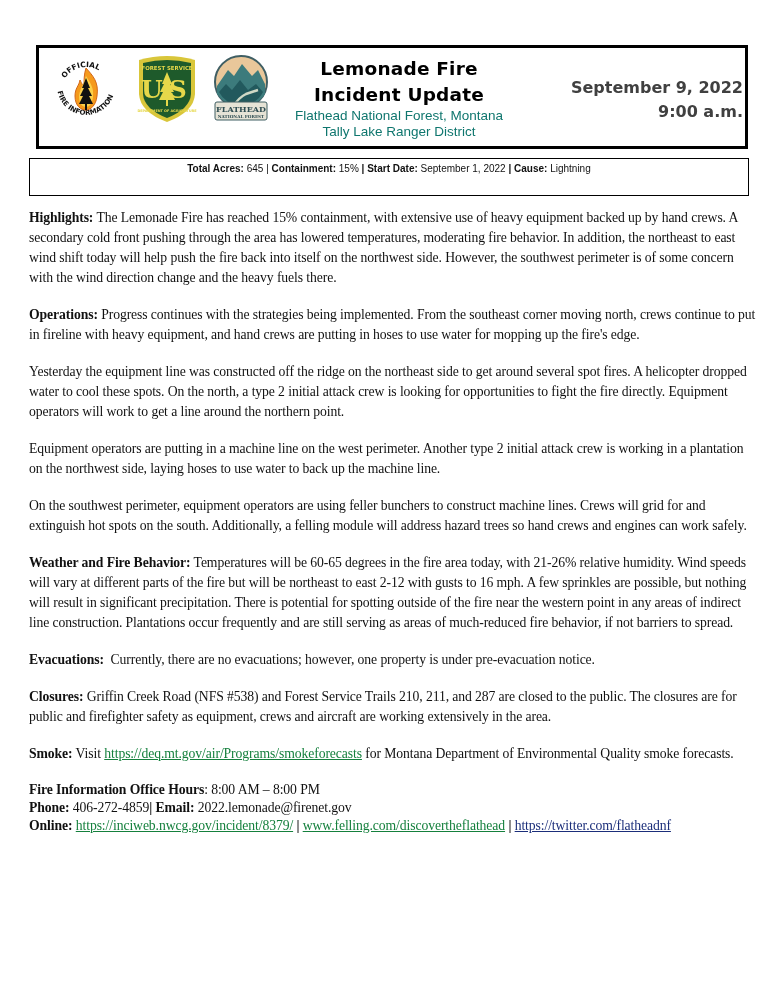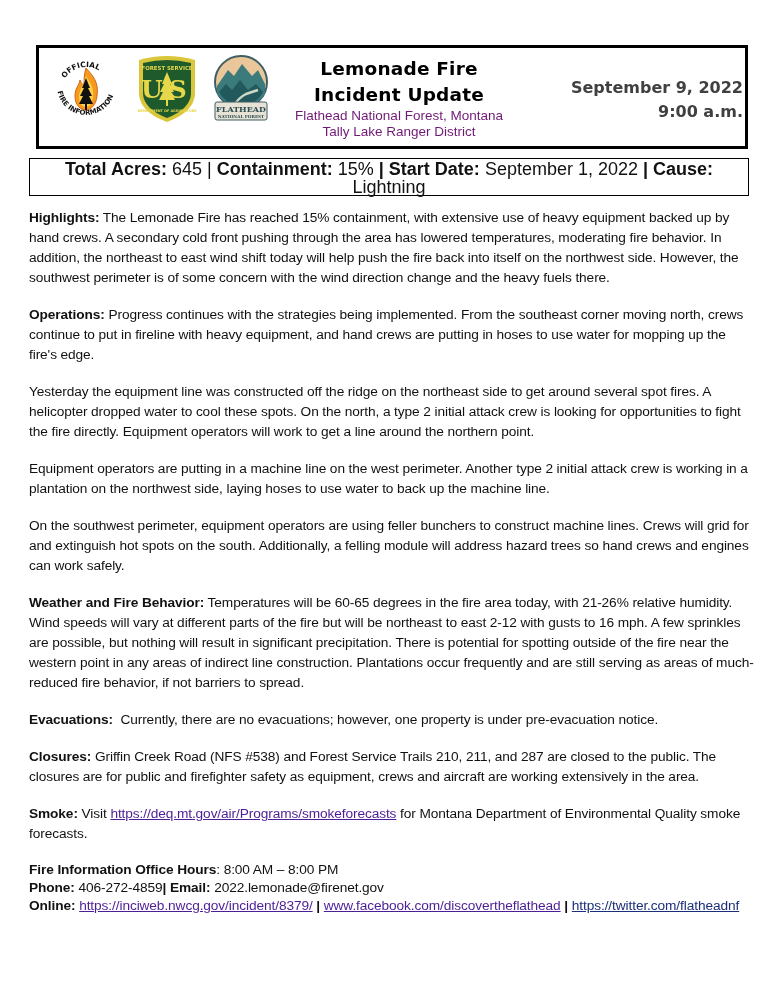--- a/index.html
+++ b/index.html
@@ -1,28 +1,28 @@
 <!DOCTYPE html>
 <html><head>
 <meta charset="utf-8">
 <style>
   html, body { margin:0; padding:0; background:#ffffff; }
   body { width:773px; height:1000px; position:relative; overflow:hidden; color:#111; }
   .hdr { position:absolute; left:36px; top:45px; width:706px; height:98px; border:3px solid #000; box-sizing:content-box; }
   .logo { position:absolute; }
   .title-block { position:absolute; left:245px; top:8px; width:230px; text-align:center; font-family:"DejaVu Sans", sans-serif; }
   .title-line { font-weight:bold; font-size:18.5px; line-height:26px; color:#000; letter-spacing:0.2px; }
-  .sub-line { font-family:"Liberation Sans", sans-serif; font-size:13.5px; line-height:16px; color:#701a75; }
+  .sub-line { font-family:"Liberation Sans", sans-serif; font-size:13.5px; line-height:16px; color:#0f766e; }
   .date-block { position:absolute; right:2px; top:28px; text-align:right; font-family:"DejaVu Sans", sans-serif; font-weight:bold; font-size:16px; line-height:24px; color:#404040; }
-  .info { position:absolute; left:29px; top:158px; width:720px; height:36px; border:1px solid #000; text-align:center; font-family:"Liberation Sans", sans-serif; font-size:18px; line-height:18px; padding-top:1px; box-sizing:border-box; height:38px;}
+  .info { position:absolute; left:29px; top:158px; width:720px; height:36px; border:1px solid #000; text-align:center; font-family:"Liberation Sans", sans-serif; font-size:10px; line-height:18px; padding-top:1px; box-sizing:border-box; height:38px;}
   .info b { font-weight:bold; }
-  .body { position:absolute; left:29px; top:208px; width:728px; font-family:Liberation Sans, sans-serif; font-size:13.7px; line-height:20px; color:#111; letter-spacing:-0.1px; }
+  .body { position:absolute; left:29px; top:208px; width:728px; font-family:Liberation Serif, serif; font-size:13.7px; line-height:20px; color:#111; letter-spacing:-0.1px; }
   .para { margin:0 0 17px 0; }
   .para b, .footer b { font-weight:bold; }
-  a.lnk { color:#4c1d95; text-decoration:underline; }
+  a.lnk { color:#15803d; text-decoration:underline; }
   a.lnk.dark { color:#1b2e7a; }
   .footer { margin-top:0; }
   .footer div { line-height:18px; }
 </style>
 </head>
 <body>
 
 <div class="hdr">
 
   <div class="logo" style="left:10px;top:8px;width:74px;height:68px;">
@@ -129,18 +129,18 @@
     <div>
       <b>Phone:</b>
       <span>406-272-4859</span><b>|</b>
       <b>Email:</b>
       <span>2022.lemonade@firenet.gov</span>
     </div>
     <div>
       <b>Online:</b>
       <a class="lnk" href="#">https://inciweb.nwcg.gov/incident/8379/</a>
       <b>|</b>
-      <a class="lnk" href="#">www.facebook.com/discovertheflathead</a>
+      <a class="lnk" href="#">www.felling.com/discovertheflathead</a>
       <b>|</b>
       <a class="lnk dark" href="#">https://twitter.com/flatheadnf</a>
     </div>
   </div>
 </div>
 
 </body></html>

